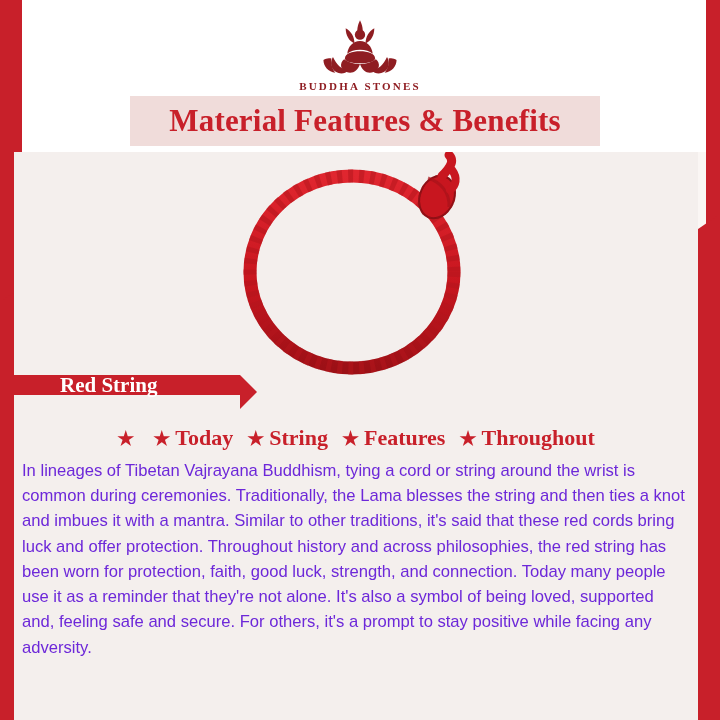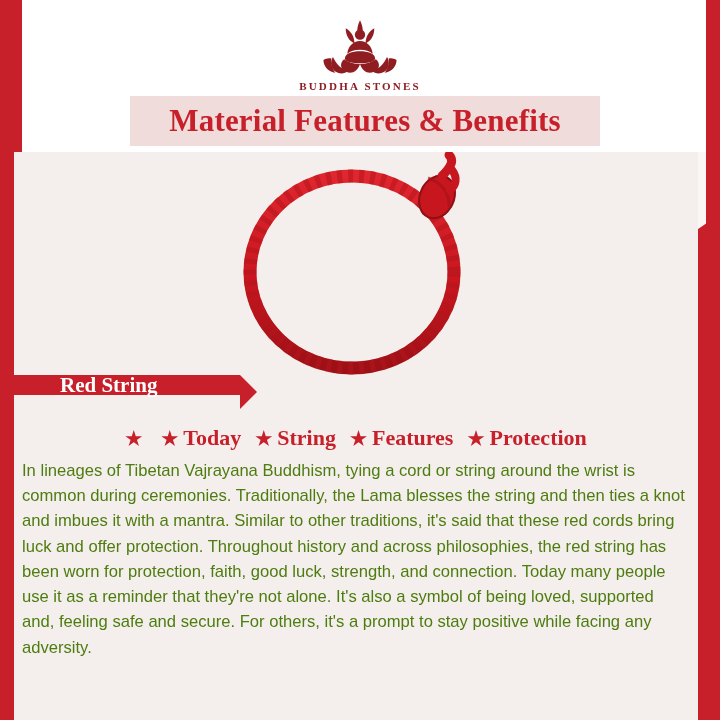--- a/index.html
+++ b/index.html
@@ -137,21 +137,21 @@
     margin-right: 5px;
     line-height: 1;
   }
 
   
   .description {
     position: absolute; left: 22px; right: 30px; top: 458px;
     font-family: "Liberation Sans", sans-serif;
     font-size: 16.6px;
     line-height: 1.52;
-    color: #4d7c0f;
+    color: #6d28d9;
     text-align: left;
   }
 </style>
 </head>
 <body>
 
 <div id="page">
 
   <div class="bar-left-top"></div>
   <div class="bar-left-bottom"></div>
@@ -231,19 +231,19 @@
     <div class="benefit">
       <span class="star">★</span>
       <span>String</span>
     </div>
     <div class="benefit">
       <span class="star">★</span>
       <span>Features</span>
     </div>
     <div class="benefit">
       <span class="star">★</span>
-      <span>Protection</span>
+      <span>Throughout</span>
     </div>
   </div>
 
   <p class="description">In lineages of Tibetan Vajrayana Buddhism, tying a cord or string around the wrist is common during ceremonies. Traditionally, the Lama blesses the string and then ties a knot and imbues it with a mantra. Similar to other traditions, it's said that these red cords bring luck and offer protection. Throughout history and across philosophies, the red string has been worn for protection, faith, good luck, strength, and connection. Today many people use it as a reminder that they're not alone. It's also a symbol of being loved, supported and, feeling safe and secure. For others, it's a prompt to stay positive while facing any adversity.</p>
 
 </div>
 
 </body></html>

